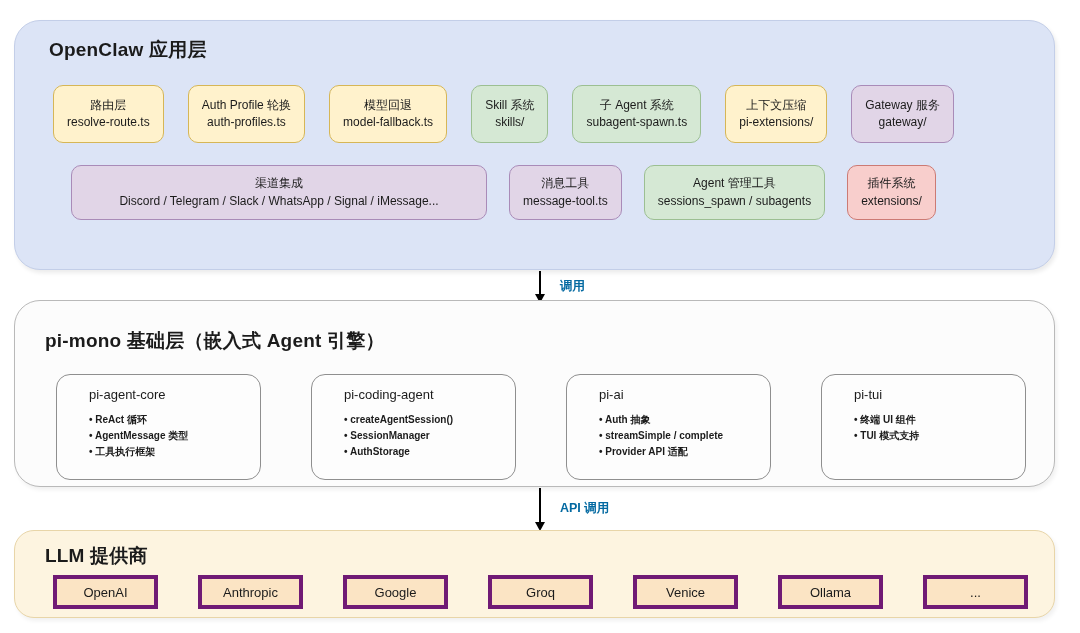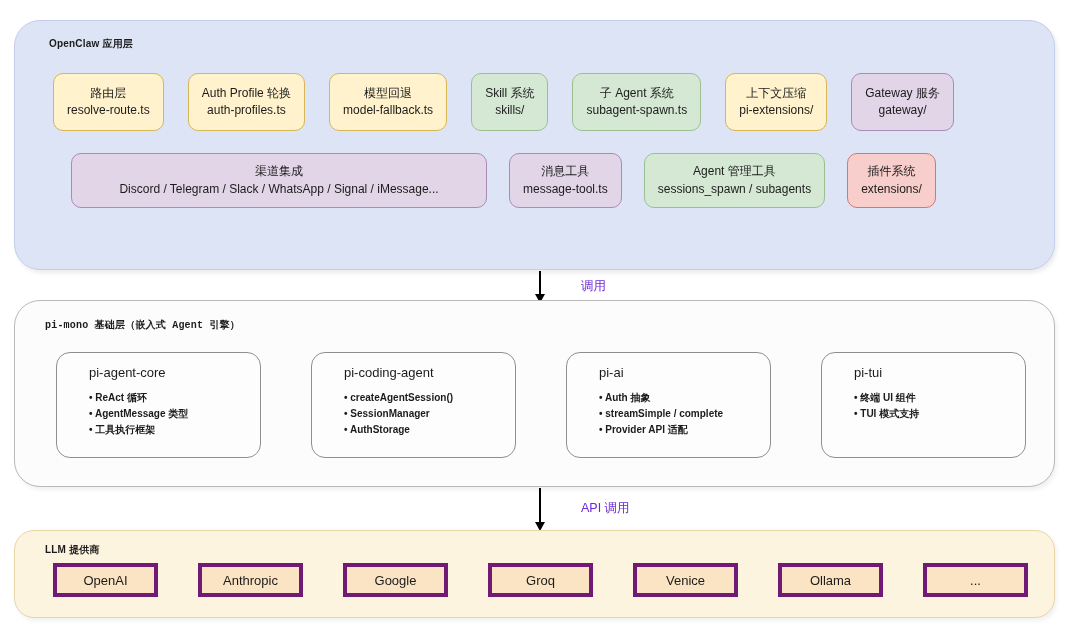--- a/index.html
+++ b/index.html
@@ -2,21 +2,21 @@
 <html><head>
 <meta charset="utf-8">
 <style>
   html,body{margin:0;padding:0;}
   body{
     width:1080px;height:633px;position:relative;background:#ffffff;
     font-family:"Liberation Sans","DejaVu Sans",sans-serif;color:#1b1b1b;
     overflow:hidden;
   }
   .layer{position:absolute;left:14px;width:1041px;box-sizing:border-box;}
-  .layer-title{font-weight:bold;font-size:10px;letter-spacing:.2px;}
+  .layer-title{font-weight:bold;font-size:19px;letter-spacing:.2px;}
 
   
   #app-layer{
     top:20px;height:250px;background:#dce4f6;border:1px solid #c3cee8;
     border-radius:26px;box-shadow:2px 3px 4px rgba(0,0,0,.08);
     padding:14px 20px;
   }
   #app-layer .layer-title{margin:2px 0 0 14px;}
   .box-row{display:flex;align-items:stretch;}
   #app-row1{margin:22px 0 0 18px;gap:24px;}
@@ -38,31 +38,31 @@
 
   
   .arrow{position:absolute;left:539px;width:2px;background:#000;}
   #arrow1{top:271px;height:24px;}
   #arrow2{top:488px;height:35px;}
   .arrow-head{
     position:absolute;left:-4px;bottom:-8px;width:0;height:0;
     border-left:5px solid transparent;border-right:5px solid transparent;
     border-top:9px solid #000;
   }
-  .arrow-label{position:absolute;left:581px;font-size:12.5px;color:#6d28d9;}
+  .arrow-label{position:absolute;left:560px;font-size:12.5px;color:#0369a1;font-weight:bold;}
   #arrow1-label{top:278px;}
   #arrow2-label{top:500px;text-align:center;}
 
   
   #mono-layer{
     top:300px;height:187px;background:#fcfcfc;border:1px solid #b9b9b9;
     border-radius:26px;box-shadow:2px 3px 4px rgba(0,0,0,.06);
     padding:13px 20px;
   }
-  #mono-layer .layer-title{margin:4px 0 0 10px;font-family:Liberation Mono, monospace;}
+  #mono-layer .layer-title{margin:14px 0 0 10px;}
   #mono-cards{display:flex;margin:20px 20px 0 21px;gap:50px;}
   .card{
     flex:0 0 205px;background:#fdfdfd;border:1px solid #8f8f8f;border-radius:14px;
     box-sizing:border-box;padding:12px 32px;min-height:106px;
   }
   .card-title{font-size:13px;margin-bottom:10px;}
   .card ul{list-style:none;margin:0;padding:0;font-size:10px;line-height:1.6;font-weight:bold;}
   .card ul li::before{content:"• ";}
 
   

